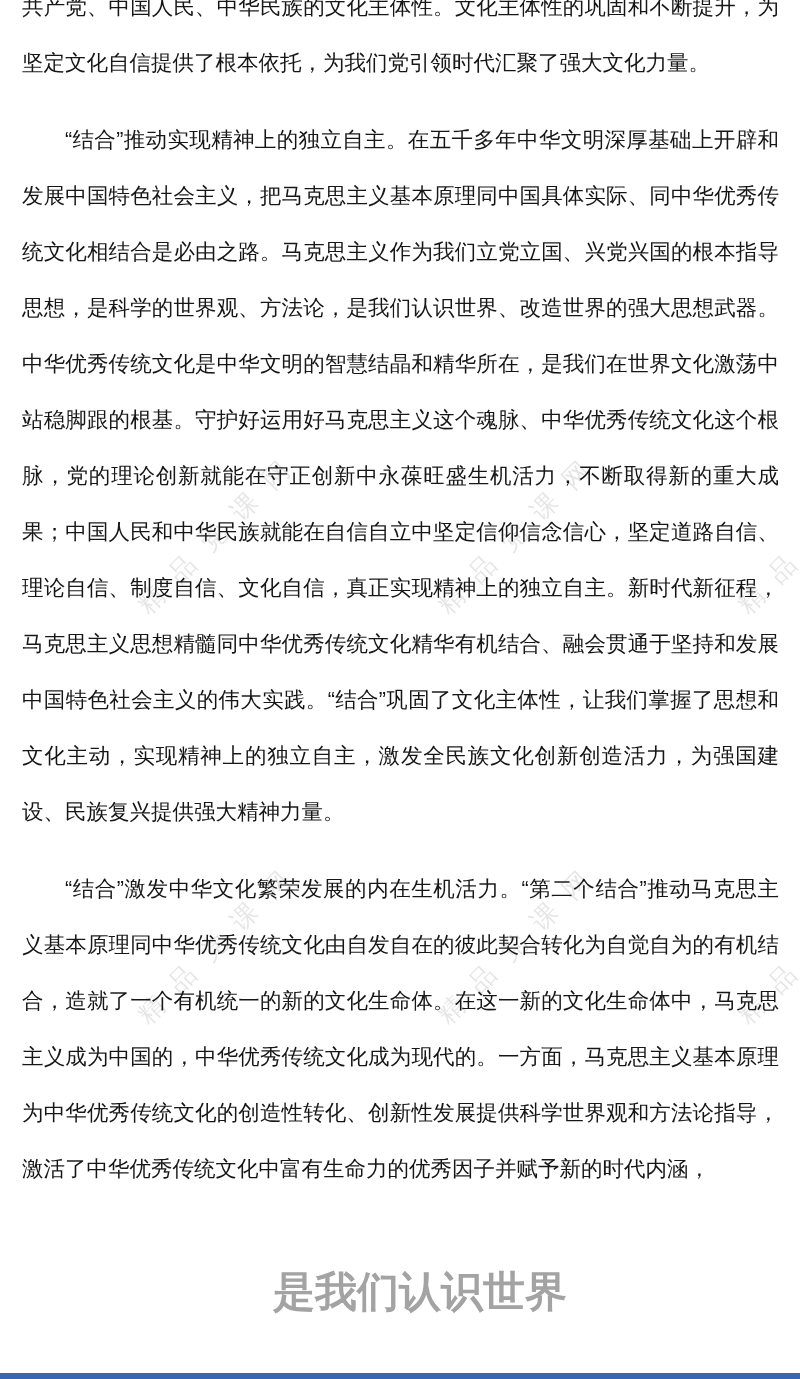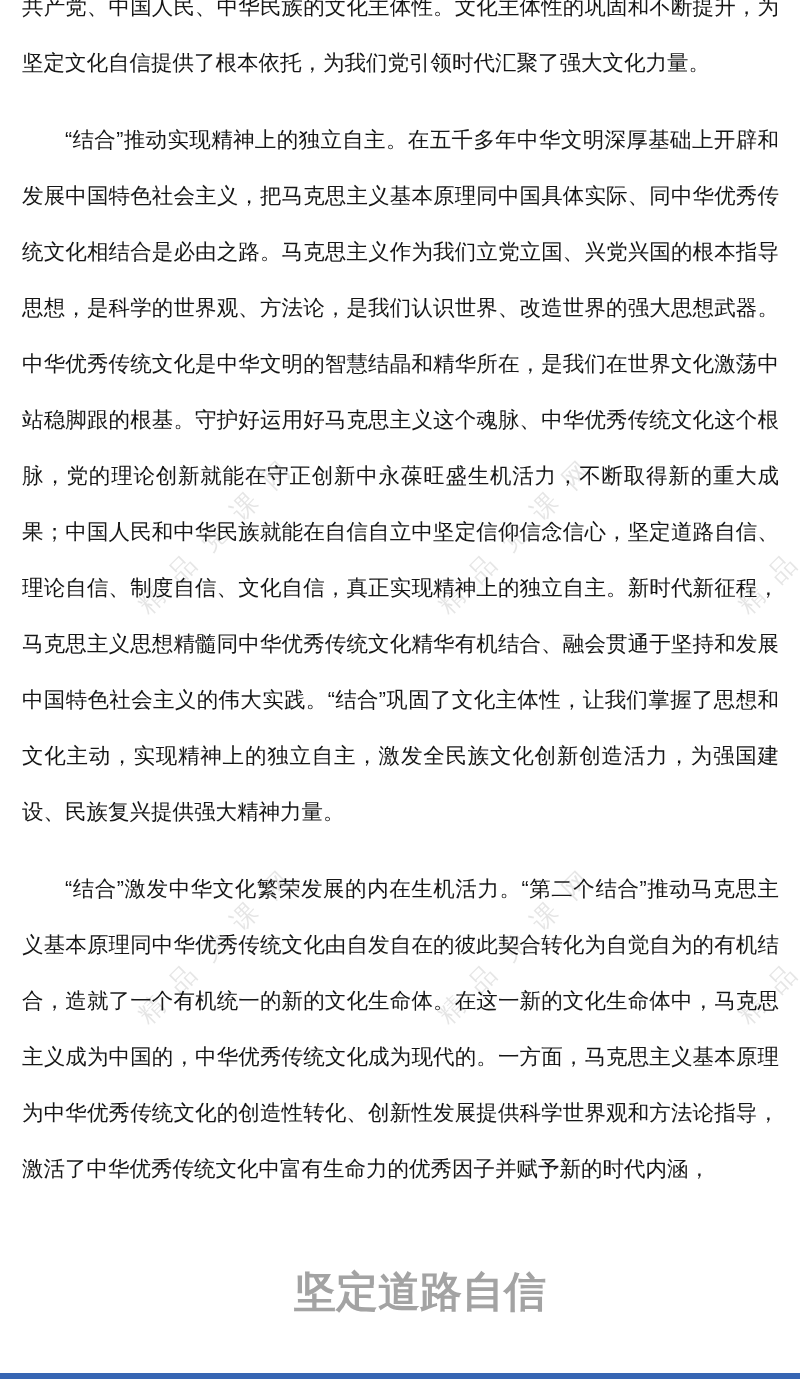--- a/index.html
+++ b/index.html
@@ -76,18 +76,18 @@
   <span class="wm" style="left: 410px; top: 924px; color: rgba(0, 0, 0, 0.1);">精品党课网</span>
   <span class="wm" style="left: 710px; top: 924px; color: rgba(0, 0, 0, 0.1);">精品党课网</span>
 
   <div class="content">
     <p>共产党、中国人民、中华民族的文化主体性。文化主体性的巩固和不断提升，为坚定文化自信提供了根本依托，为我们党引领时代汇聚了强大文化力量。</p>
     <p class="indent">“结合”推动实现精神上的独立自主。在五千多年中华文明深厚基础上开辟和发展中国特色社会主义，把马克思主义基本原理同中国具体实际、同中华优秀传统文化相结合是必由之路。马克思主义作为我们立党立国、兴党兴国的根本指导思想，是科学的世界观、方法论，是我们认识世界、改造世界的强大思想武器。中华优秀传统文化是中华文明的智慧结晶和精华所在，是我们在世界文化激荡中站稳脚跟的根基。守护好运用好马克思主义这个魂脉、中华优秀传统文化这个根脉，党的理论创新就能在守正创新中永葆旺盛生机活力，不断取得新的重大成果；中国人民和中华民族就能在自信自立中坚定信仰信念信心，坚定道路自信、理论自信、制度自信、文化自信，真正实现精神上的独立自主。新时代新征程，马克思主义思想精髓同中华优秀传统文化精华有机结合、融会贯通于坚持和发展中国特色社会主义的伟大实践。“结合”巩固了文化主体性，让我们掌握了思想和文化主动，实现精神上的独立自主，激发全民族文化创新创造活力，为强国建设、民族复兴提供强大精神力量。</p>
     <p class="indent">“结合”激发中华文化繁荣发展的内在生机活力。“第二个结合”推动马克思主义基本原理同中华优秀传统文化由自发自在的彼此契合转化为自觉自为的有机结合，造就了一个有机统一的新的文化生命体。在这一新的文化生命体中，马克思主义成为中国的，中华优秀传统文化成为现代的。一方面，马克思主义基本原理为中华优秀传统文化的创造性转化、创新性发展提供科学世界观和方法论指导，激活了中华优秀传统文化中富有生命力的优秀因子并赋予新的时代内涵，</p>
   </div>
 
   <div class="footer" style="color: rgb(163, 163, 163);">
-    <span>坚定道路自信</span>
+    <span>是我们认识世界</span>
   </div>
 
   <div class="bottom-bar" style="background: rgb(55, 102, 180);"></div>
 
 </div>
 
 </body></html>

